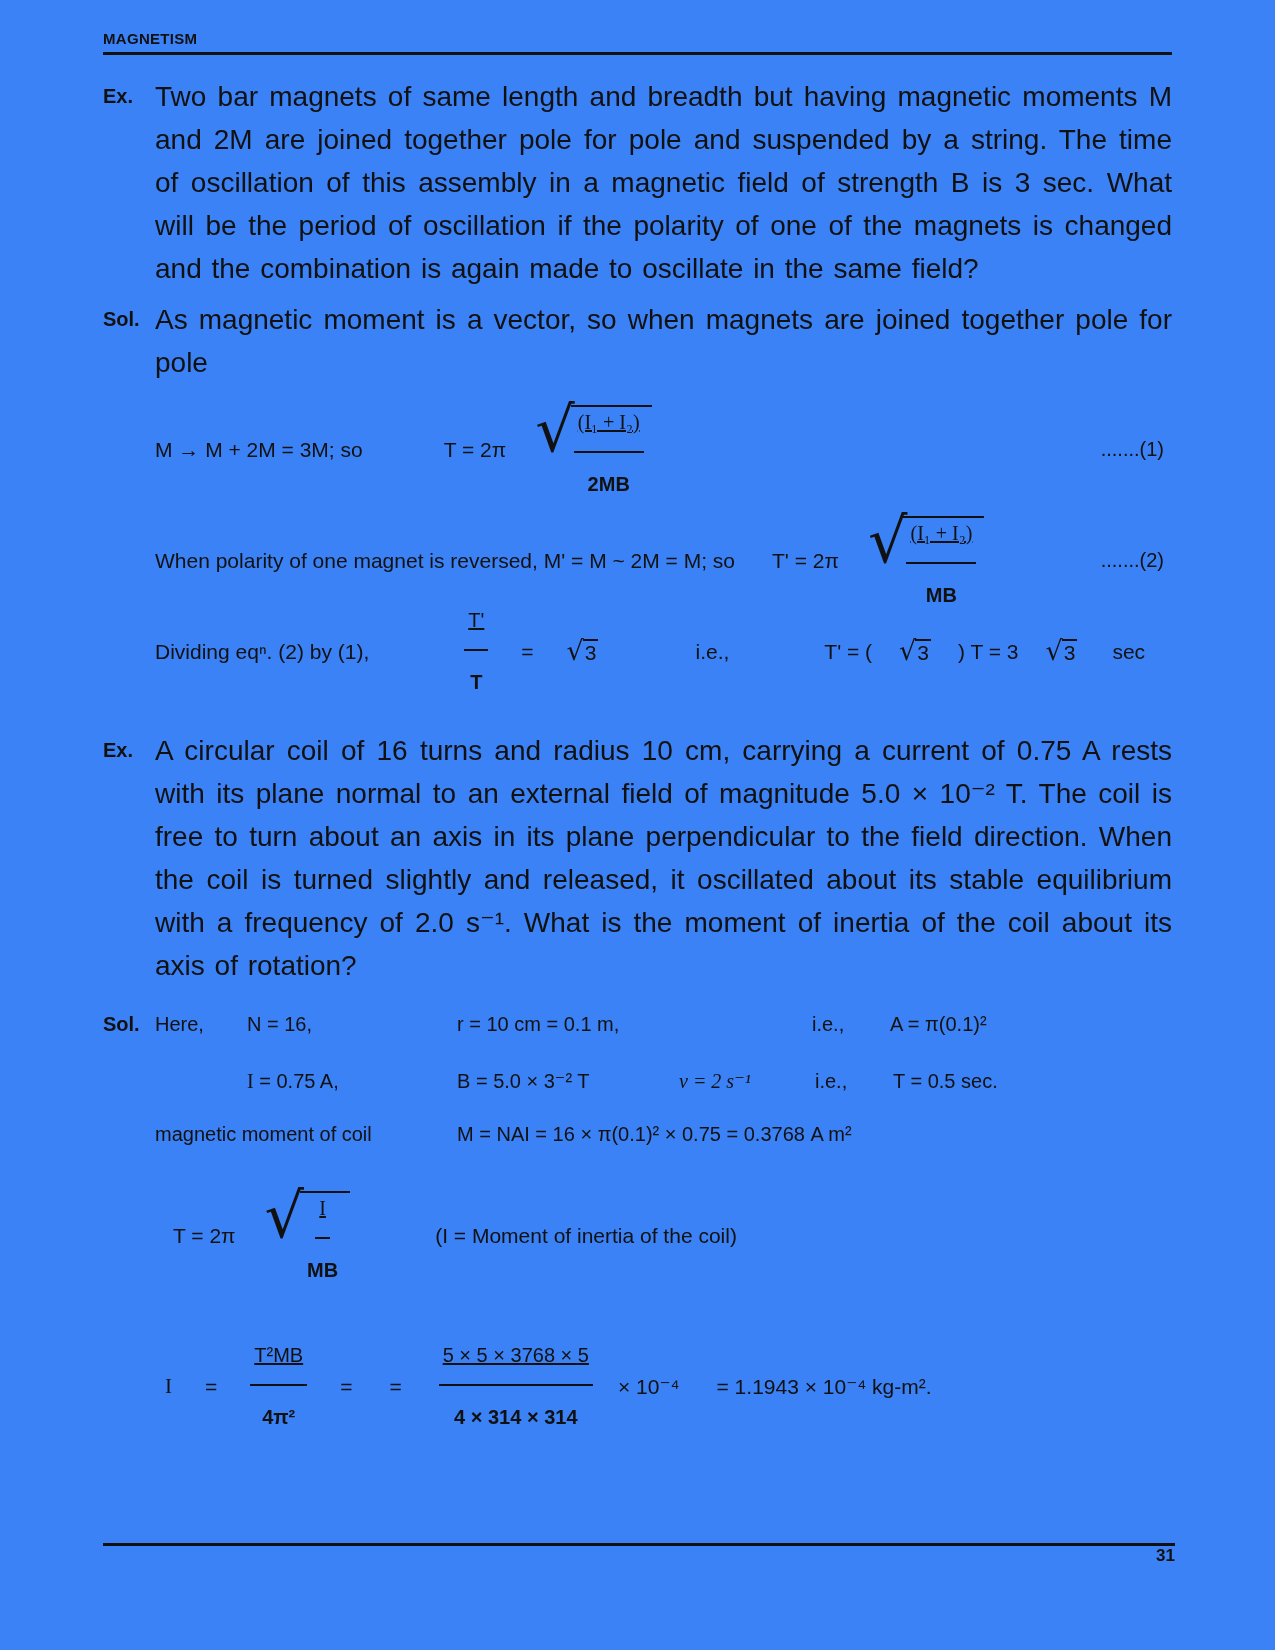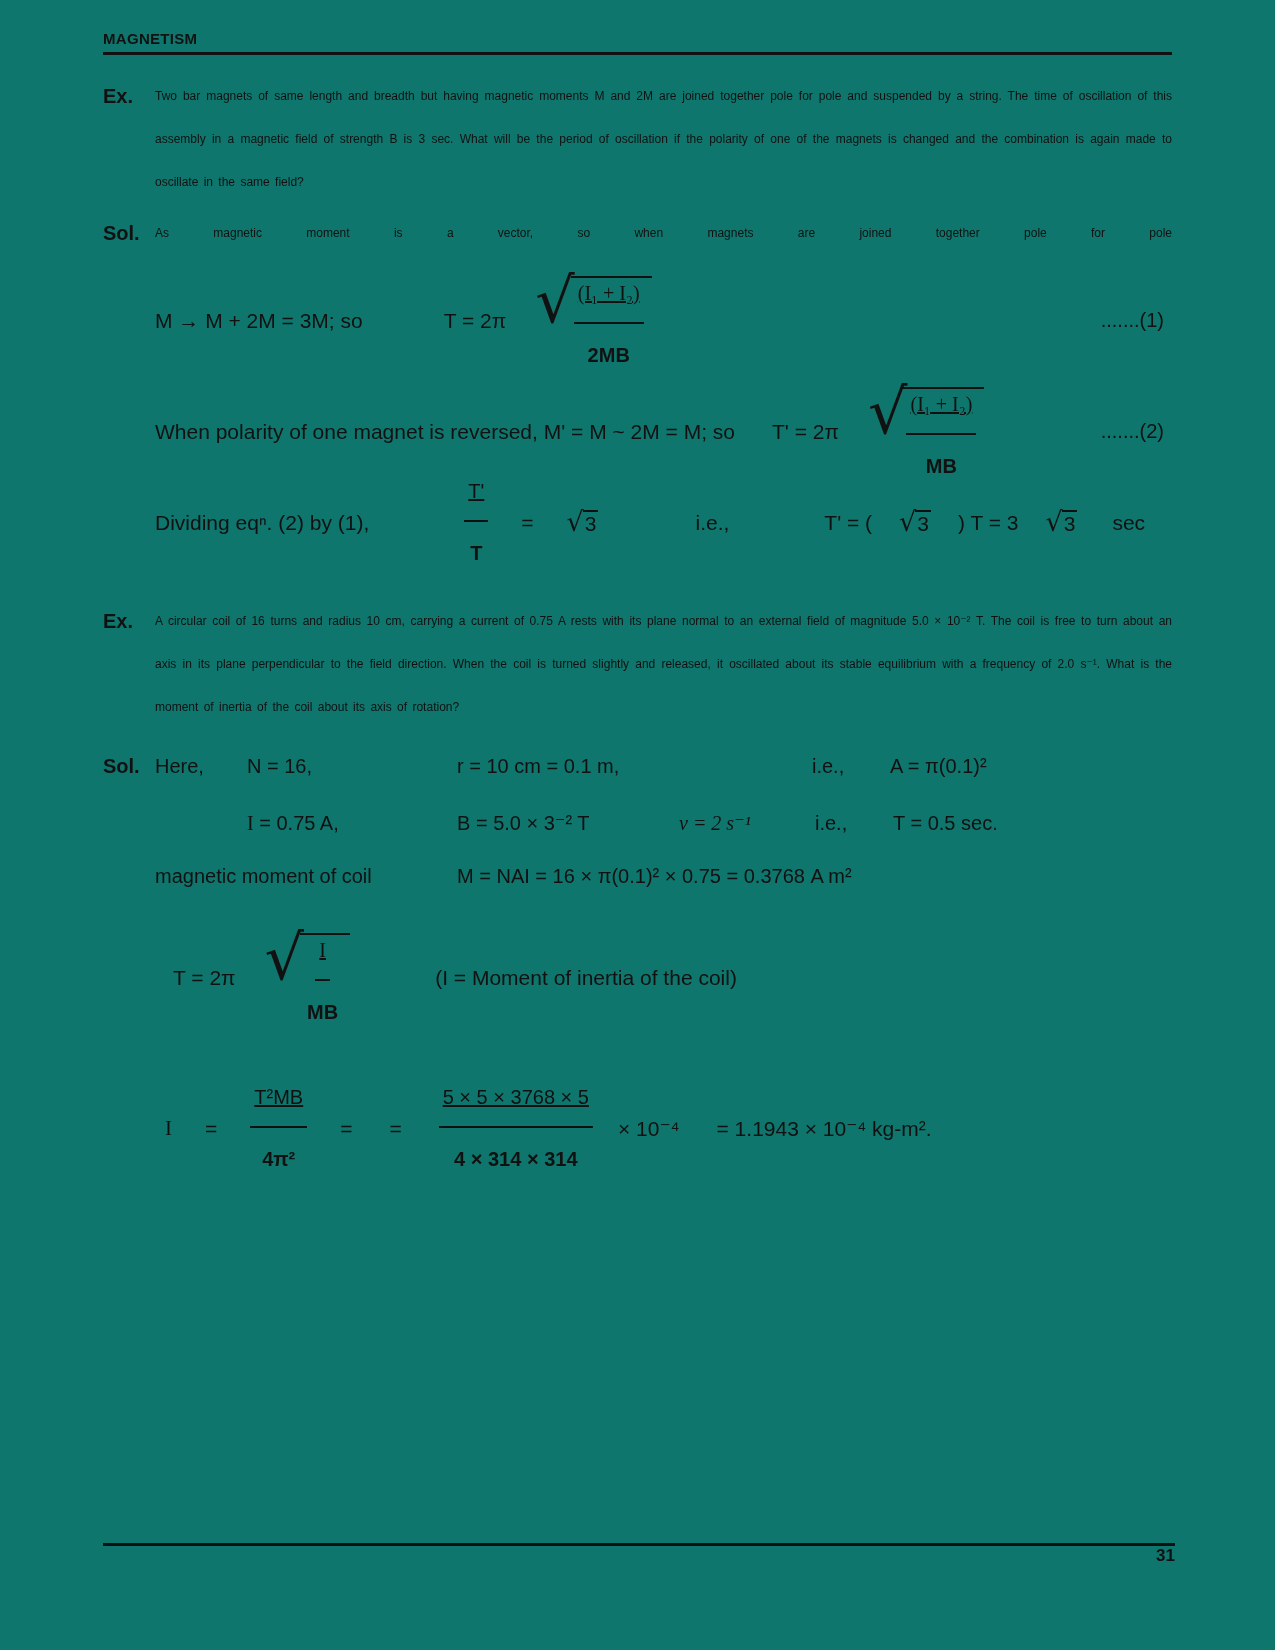--- a/index.html
+++ b/index.html
@@ -1,33 +1,33 @@
 <!DOCTYPE html>
 <html><head>
 <meta charset="utf-8">
 <style>
   html,body{margin:0;padding:0;background:#ffffff;}
   .page{
     position:relative;
     width:1275px;height:1650px;
-    background:#0f766e;
+    background:#3b82f6;
     color:#111111;
     font-family:"Liberation Sans","DejaVu Sans",sans-serif;
     overflow:hidden;
   }
   .content{padding:30px 103px 0 103px;}
 
   
   .htitle{font-size:15px;font-weight:bold;letter-spacing:.3px;}
   .hrule{height:3px;background:#111;margin-top:5px;}
 
   
   .block{display:flex;align-items:flex-start;}
   .blabel{width:52px;flex-shrink:0;font-weight:bold;font-size:20px;line-height:43px;}
-  .btext{flex:1;font-size:12px;line-height:43px;text-align:justify;word-spacing:2px;}
+  .btext{flex:1;font-size:28px;line-height:43px;text-align:justify;word-spacing:2px;}
   .stretch{text-align:justify;text-align-last:justify;}
 
   
   .eqrow{display:flex;align-items:center;margin-left:52px;font-size:21px;white-space:nowrap;gap:25px;}
   .ref{margin-left:auto;margin-right:8px;font-size:20px;}
 
   
   .frac{display:inline-flex;flex-direction:column;align-items:center;text-align:center;
         font-size:20px;line-height:1.25;vertical-align:middle;}
   .frac .num{padding:0 4px 16px;border-bottom:2px solid #111;text-decoration:underline;}

